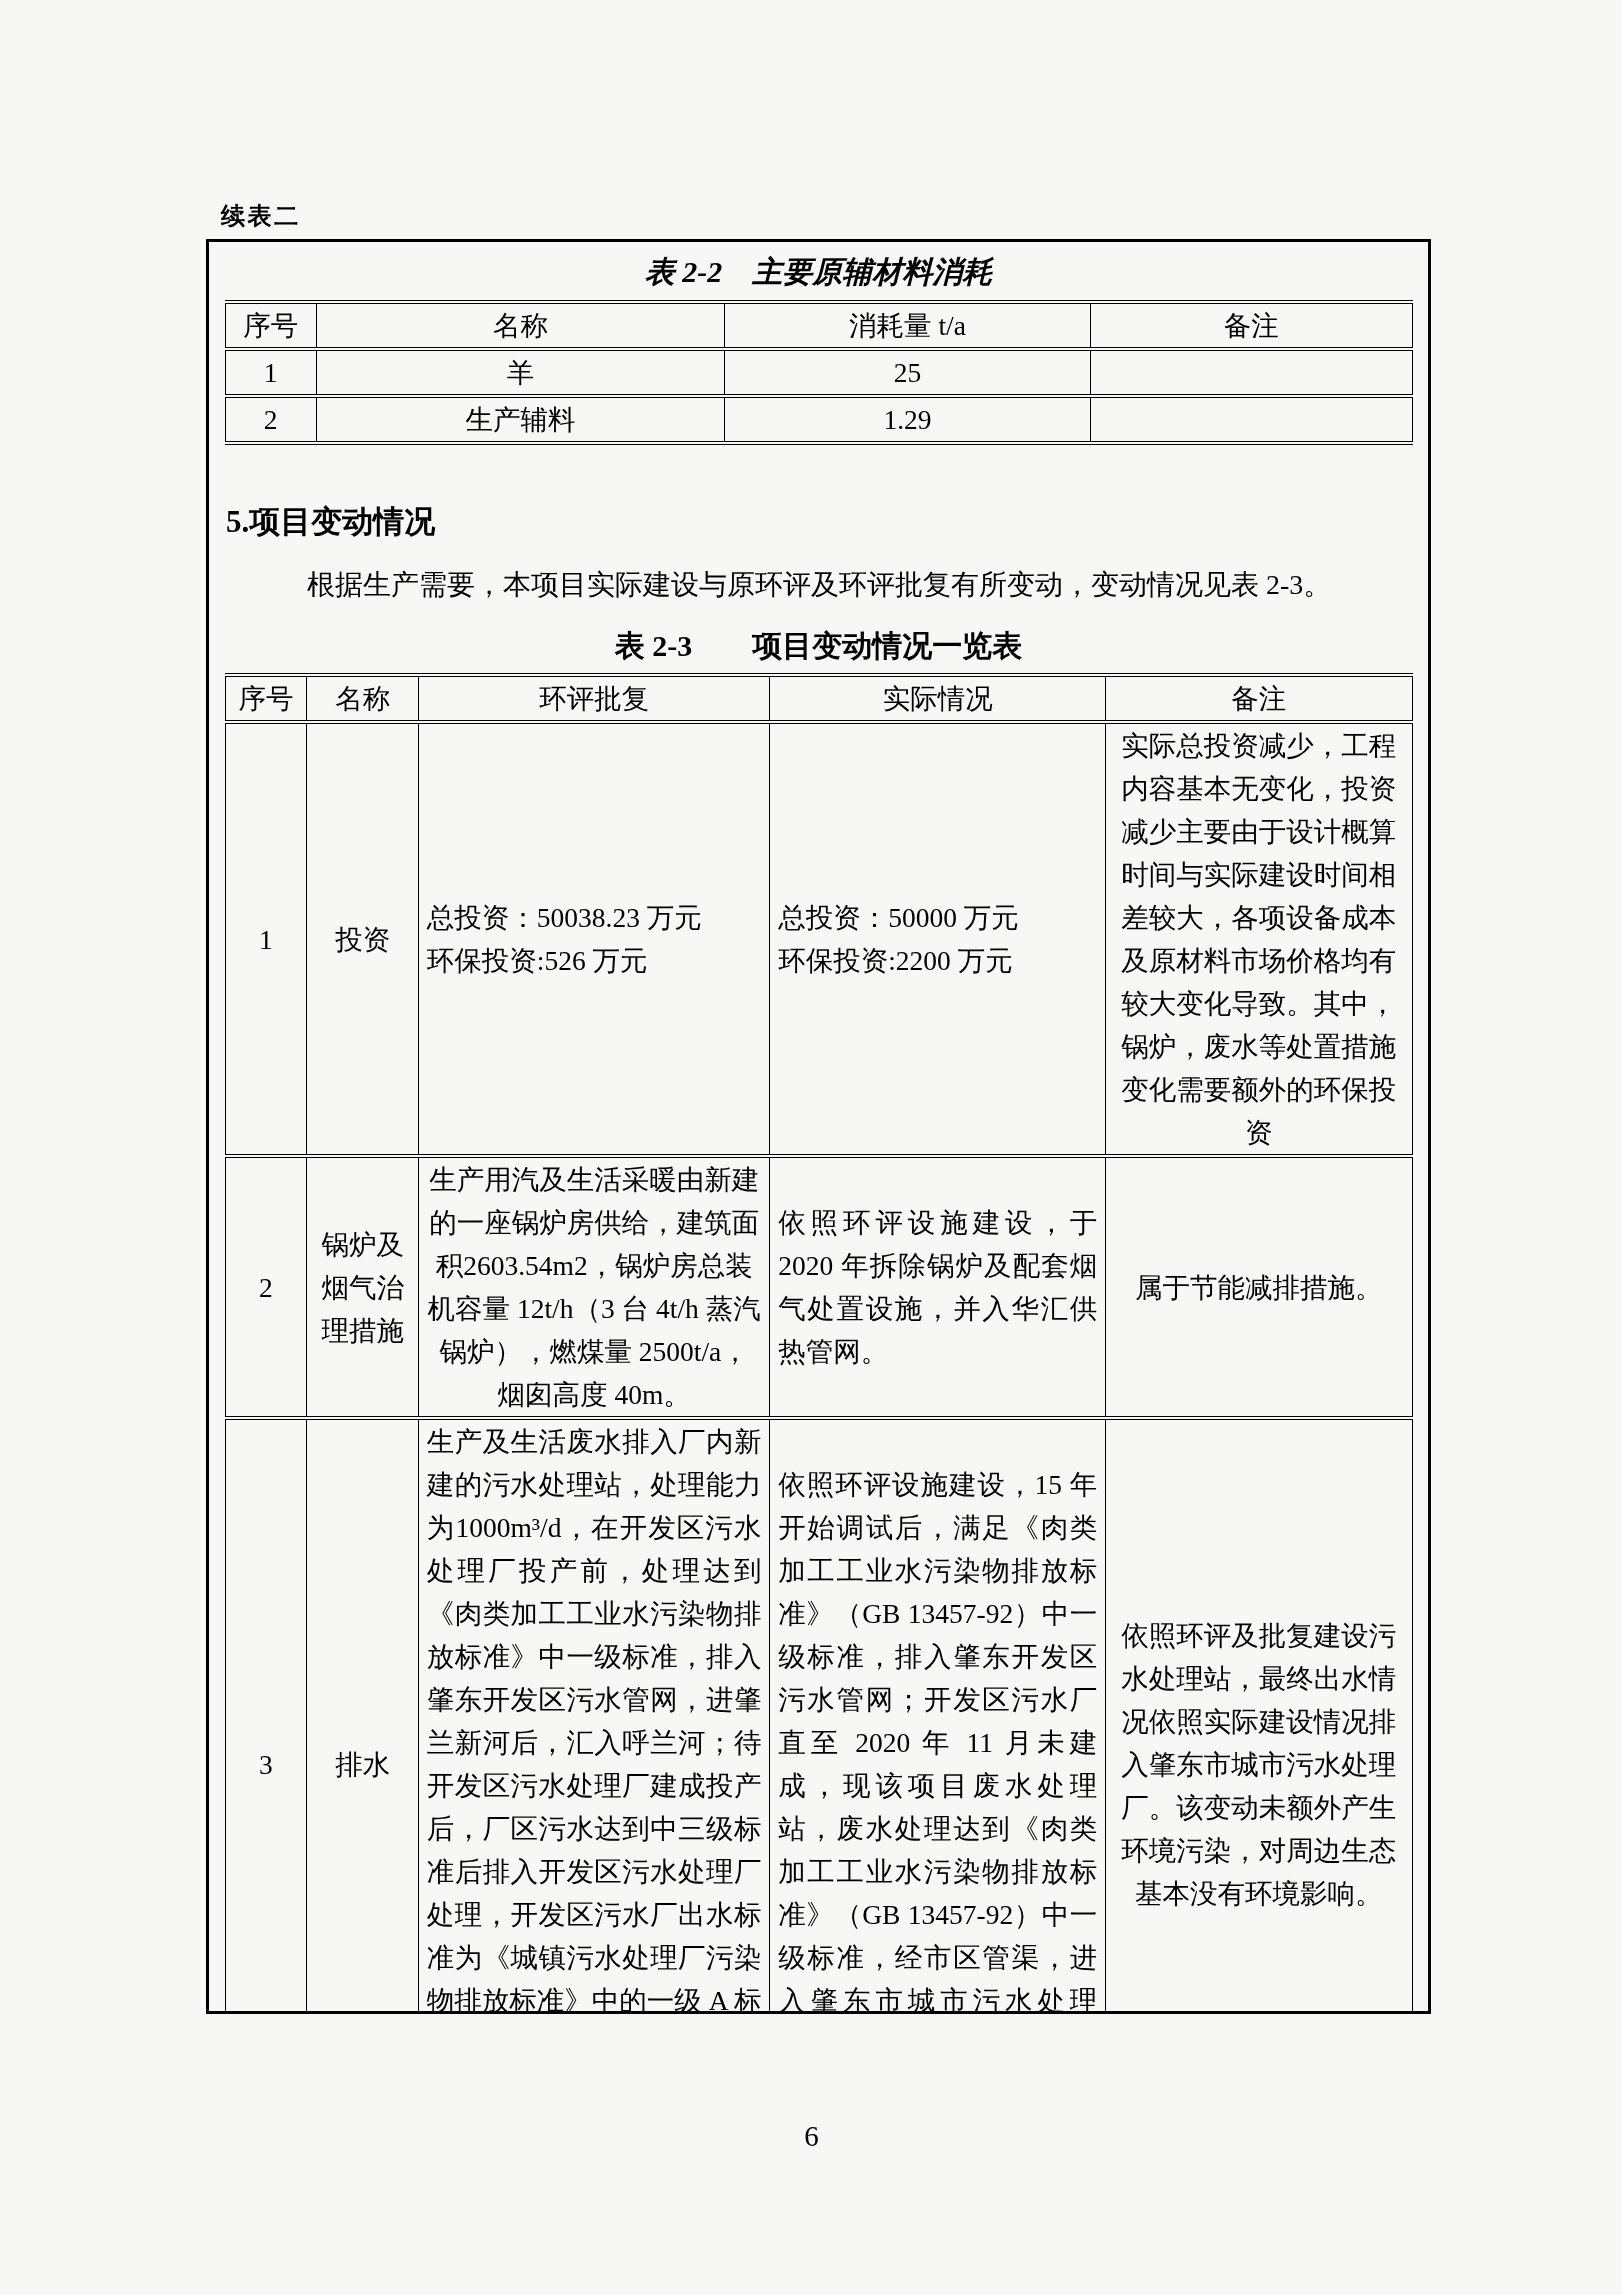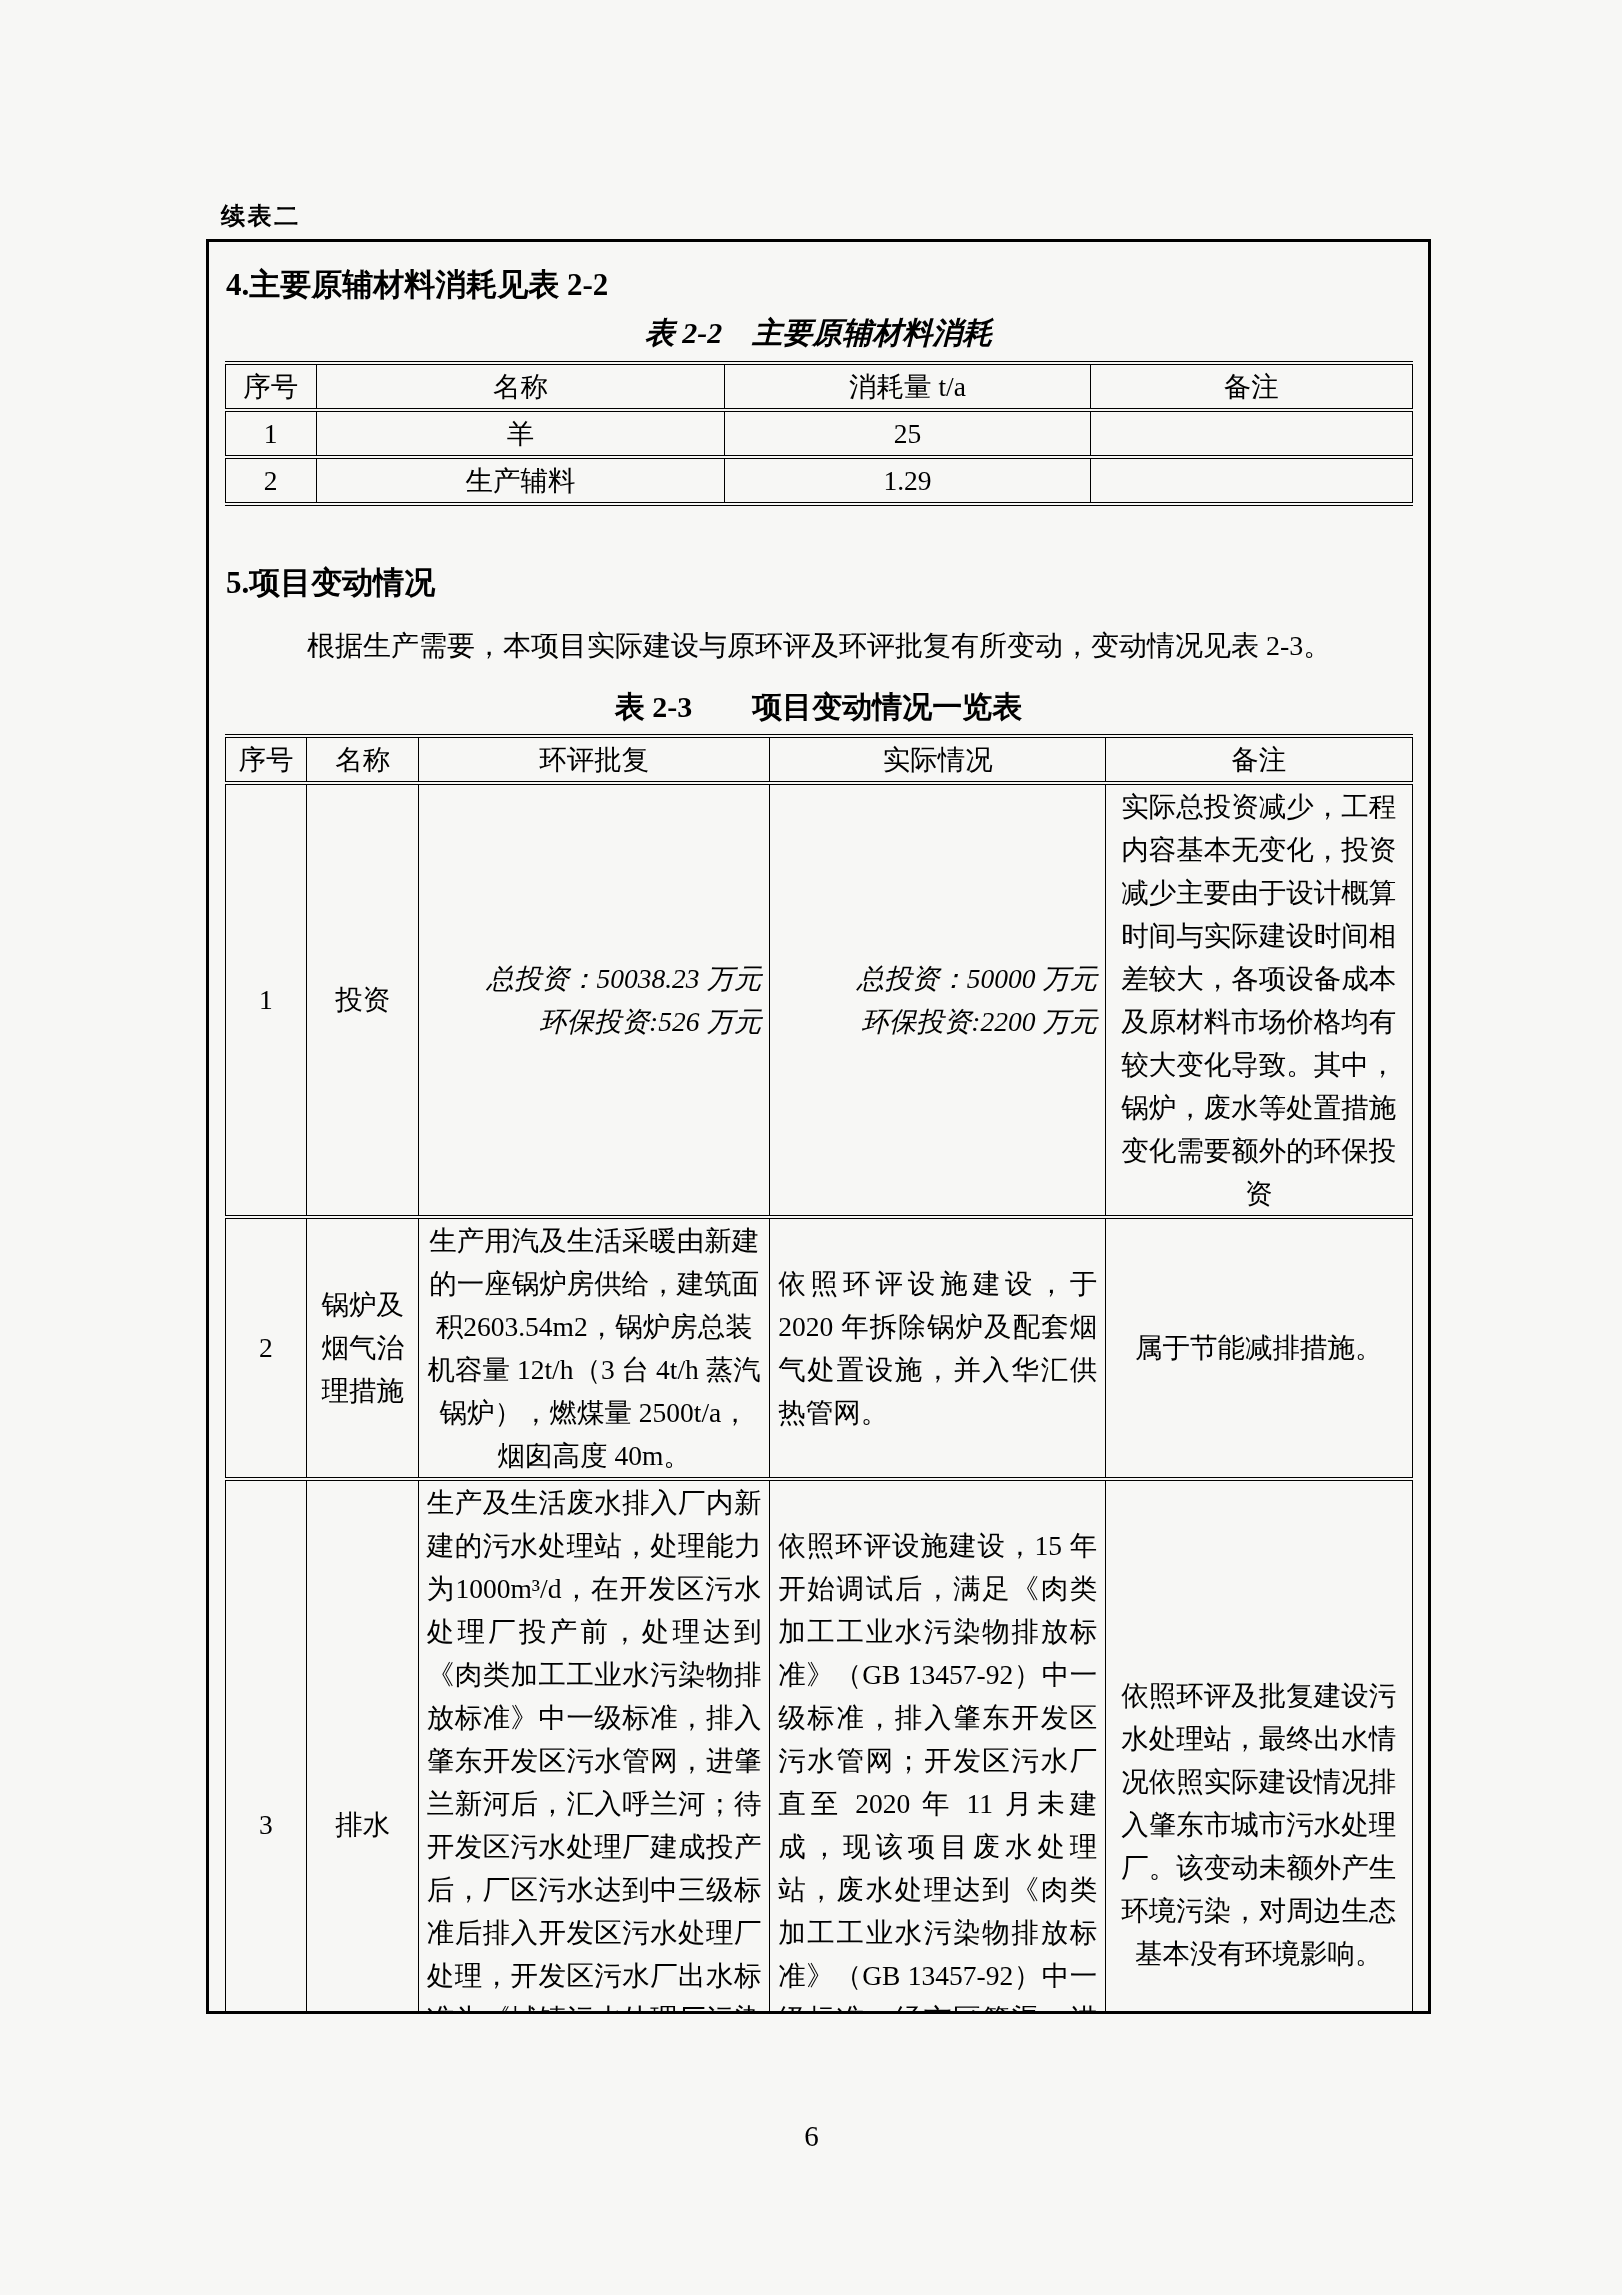--- a/index.html
+++ b/index.html
@@ -42,34 +42,33 @@
     font-weight:normal;vertical-align:middle;padding:0 7.9px;
     line-height:43px;box-sizing:border-box;margin-top:34px;
   }
   .t22 td,.t22 th{height:44px;text-align:center;}
   .t23 th{height:42px;text-align:center;}
   .c-center{text-align:center;}
   .c-justify{text-align:justify;}
   .r1{height:383px;}
   .r2{height:255px;}
   .r3{height:597px;}
-  .stackline{line-height:43px;text-align:right;font-style:italic;}
+  .stackline{line-height:43px;text-align:left;}
   .page-number{
     position:absolute;top:2120px;left:0;width:100%;
     text-align:center;font-size:29px;
   }
 </style>
 </head>
 <body>
 
 <div class="cont-label">续表二</div>
 
 <div class="frame">
 
-  <div class="sec-heading">4.主要原辅材料消耗见表 2-2</div>
 
   <div class="tbl-caption cap22">表 2-2　主要原辅材料消耗</div>
 
   <table class="t22">
     <colgroup>
       <col style="width:7.7%">
         <col style="width:34.4%">
         <col style="width:30.8%">
         <col style="width:27.1%">
     </colgroup>

